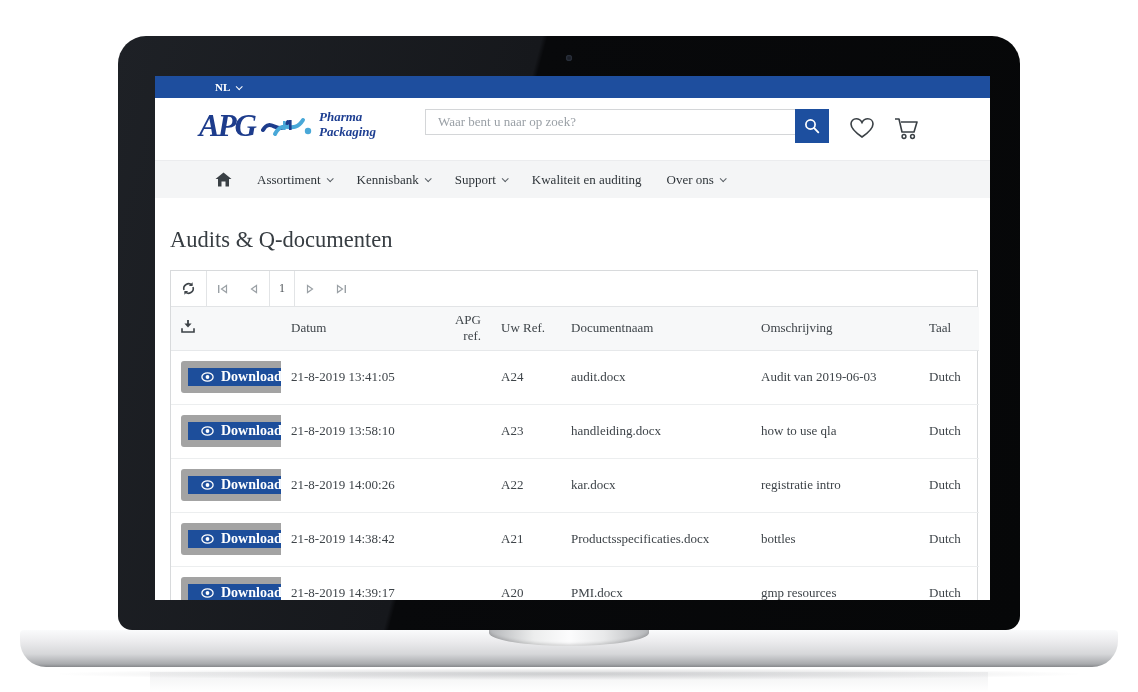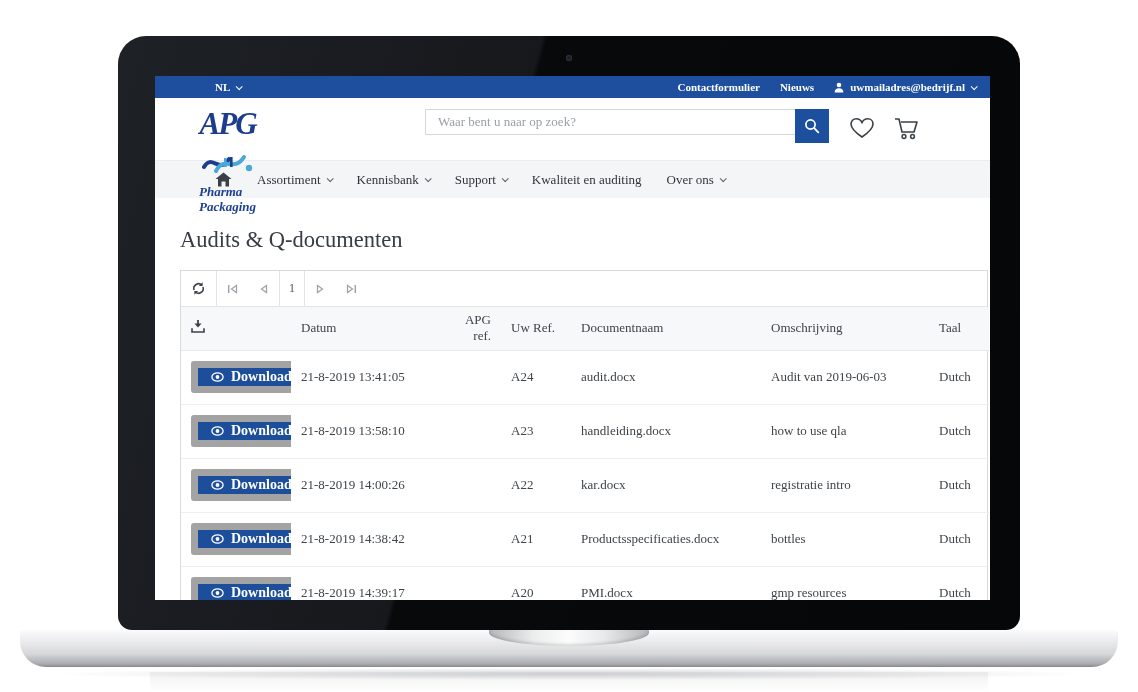--- a/index.html
+++ b/index.html
@@ -33,21 +33,21 @@
   .topbar { height:22px; background:#1e4e9e; display:flex; align-items:center;
     color:#fff; font-size:11px; padding:0 14px 0 60px; }
   .topbar .lang { display:flex; align-items:center; gap:6px; font-weight:700; }
   .topbar-right { margin-left:auto; display:flex; align-items:center; gap:20px; font-weight:700; }
   .account { display:flex; align-items:center; gap:6px; font-weight:600; }
   .chev { display:inline-block; width:5px; height:5px; border-right:1.4px solid currentColor;
     border-bottom:1.4px solid currentColor; transform:rotate(45deg) translateY(-1px); }
 
   
   .siteheader { height:62px; background:#fff; position:relative; }
-  .logo { position:absolute; left:44px; top:10px; display:flex; align-items:center; gap:6px;flex-direction:column; }
+  .logo { position:absolute; left:44px; top:10px; display:flex; align-items:center; gap:6px; }
   .logo-apg { font-size:31px; font-weight:700; font-style:italic; color:#1d3c8c;
     letter-spacing:-2px; line-height:1; }
   .logo-tag { font-size:13px; font-weight:700; font-style:italic; color:#1e3f92; line-height:1.15; }
   .searchwrap { position:absolute; left:270px; top:11px; display:flex; }
   .searchwrap input { width:370px; height:24px; border:1px solid #d4d6d8; border-right:none;
     padding:12px 12px; font-size:13px; color:#555; outline:none; font-family:inherit; }
   .searchwrap input::placeholder { color:#9aa0a6; }
   .search-btn { width:34px; height:34px; background:#1d4f9f; border:none; display:flex;
     align-items:center; justify-content:center; cursor:pointer; }
   .hd-icon { position:absolute; top:18px; cursor:pointer; }
@@ -55,21 +55,21 @@
   .hd-cart { left:738px; }
 
   
   .mainnav { height:38px; background:#f4f5f6; border-top:1px solid #ebecee;
     display:flex; align-items:center; gap:25px; padding-left:60px;
     font-size:13px; color:#2f353a; }
   .nav-item { display:flex; align-items:center; gap:6px; cursor:pointer; white-space:nowrap;text-align:center; }
   .nav-item .chev { color:#5b6167; }
 
   
-  .main { padding:0 12px 0 25px; }
+  .main { padding:0 12px 0 15px; }
   .page-title { margin-top:29px; font-size:22.5px; font-weight:400; color:#373d42; }
 
   .grid-wrap { margin-top:17px; width:808px; border:1px solid #d8dadc; background:#fff; }
   .grid-toolbar { height:36px; display:flex; align-items:stretch;
     border-bottom:1px solid #e2e4e6; font-size:12.5px; }
   .refresh-cell { width:36px; display:flex; align-items:center; justify-content:center;
     border-right:1px solid #e2e4e6; cursor:pointer; }
   .pager { display:flex; align-items:stretch; }
   .pager-btn { width:31px; display:flex; align-items:center; justify-content:center; cursor:pointer; }
   .page-box { width:26px; display:flex; align-items:center; justify-content:center;
@@ -96,32 +96,20 @@
 
   <div class="laptop-screen">
     <div class="webcam"></div>
 
     <div class="screen-content">
 
       <div class="topbar">
         <div class="lang">
           <span>NL</span>
           <span class="chev"></span>
-        </div>
-        <div class="topbar-right">
-          <span>Contactformulier</span>
-          <span>Nieuws</span>
-          <span class="account">
-            <svg width="10" height="11" viewBox="0 0 10 11">
-              <circle cx="5" cy="3" r="2.3" fill="#fff"></circle>
-              <path d="M0.6 10.4 C0.6 7.6 2.5 6.3 5 6.3 C7.5 6.3 9.4 7.6 9.4 10.4 Z" fill="#fff"></path>
-            </svg>
-            <span>uwmailadres@bedrijf.nl</span>
-            <span class="chev"></span>
-          </span>
         </div>
       </div>
 
       <div class="siteheader">
         <div class="logo">
           <span class="logo-apg">APG</span>
           <svg width="52" height="34" viewBox="0 0 52 34">
             <path d="M2 22 C10 8, 18 30, 27 14" fill="none" stroke="#1d3c8c" stroke-width="4" stroke-linecap="round"></path>
             <path d="M14 26 C22 10, 32 28, 42 12" fill="none" stroke="#49a8d8" stroke-width="4" stroke-linecap="round"></path>
             <rect x="22" y="13" width="2.6" height="9" fill="#49a8d8"></rect>

